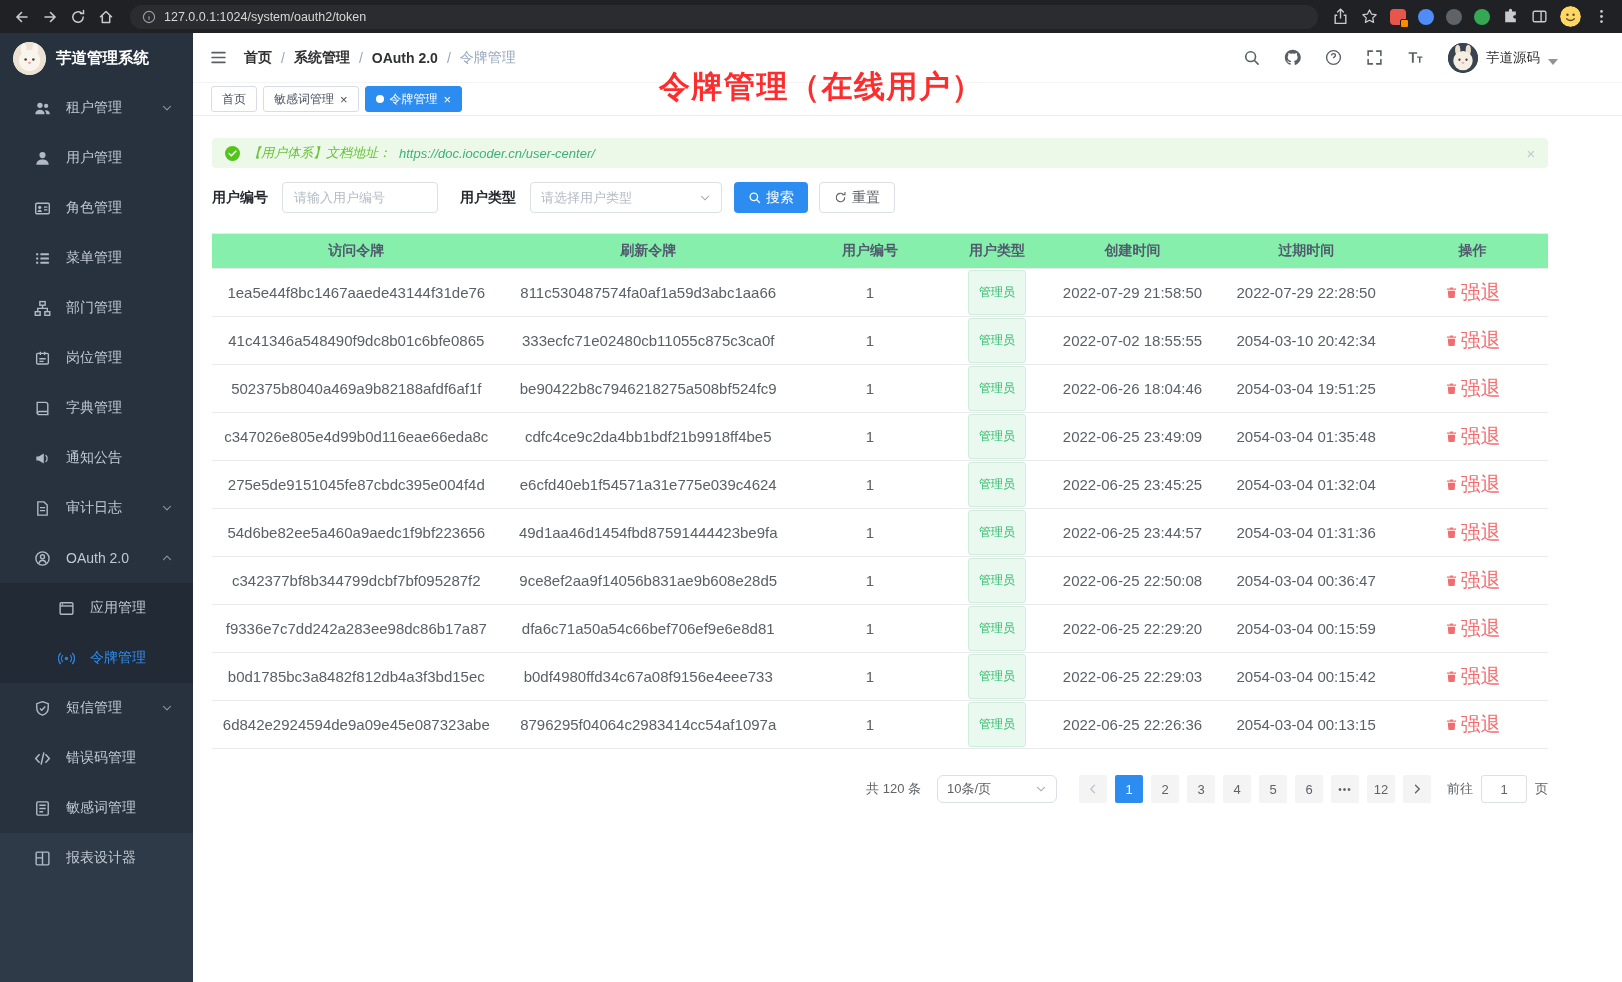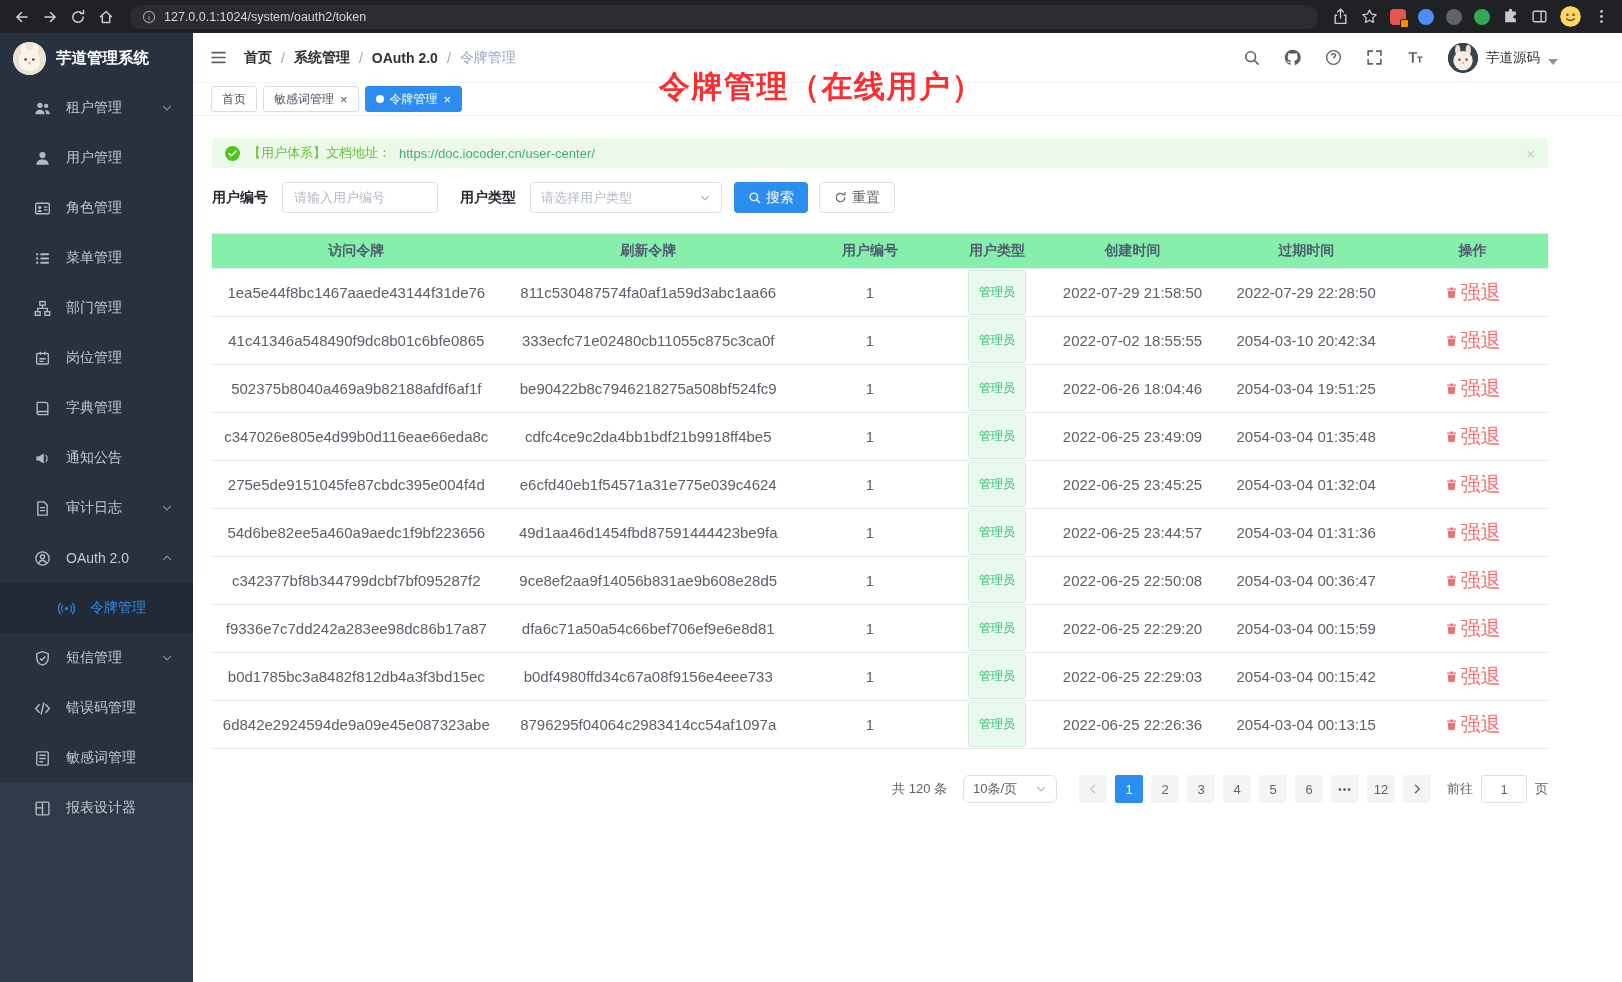--- a/index.html
+++ b/index.html
@@ -70,21 +70,21 @@
   
   .tabbar { height:33px; display:flex; align-items:center; gap:6px; padding:0 64px 0 18px; border-bottom:1px solid #ededf0; }
   .tab { height:26px; border:1px solid #d8dce5; border-radius:3px; background:#fff; color:#495060; font-size:12px; padding:0 10px; display:flex; align-items:center; gap:6px; cursor:pointer; }
   .tab.active { background:var(--accent,#2d8cf0); border-color:var(--accent,#2d8cf0); color:#fff; }
   .tab-dot { width:8px; height:8px; background:#fff; border-radius:50%; }
   .tab-close { font-size:13px; line-height:1; }
 
   
   .content { flex:1; padding:22px 74px 0 19px; min-width:0; }
 
-  .alert { height:30px; background:#edf9e8; border-radius:4px; display:flex; align-items:center; gap:8px; padding:0 13px; font-size:13px; color:var(--success,#67c23a); }
+  .alert { height:30px; background:#edf9e8; border-radius:4px; display:flex; align-items:center; gap:8px; padding:0 13px; font-size:13px; color:var(--success,#67c23a);font-style:italic; }
   .alert-icon { width:15px; height:15px; display:flex; flex-shrink:0; }
   .alert-icon svg { width:100%; height:100%; }
   .alert-link { color:#3eaf7c; text-decoration:none; cursor:pointer; }
   .alert-close { margin-left:auto; color:#bfc8cf; font-size:15px; cursor:pointer; }
 
   .filters { display:flex; align-items:center; margin-top:14px; }
   .f-label { font-weight:700; font-size:14px; color:#25292f; margin-right:14px; }
   .f-input { width:156px; height:31px; border:1px solid #dcdfe6; border-radius:4px; padding:0 11px; font-size:13px; color:#606266; outline:none; font-family:inherit; margin-right:22px; }
   .f-input::placeholder { color:#b4bac4; }
   .f-select { width:192px; height:31px; border:1px solid #dcdfe6; border-radius:4px; display:flex; align-items:center; justify-content:space-between; padding:0 10px; color:#b4bac4; font-size:13px; cursor:pointer; margin-right:12px; }
@@ -98,21 +98,21 @@
   .table { width:100%; border-collapse:collapse; table-layout:fixed; margin-top:20px; text-align:center; }
   .table th { height:35px; background:#86efac; color:#515a6e; font-size:14px; font-weight:600; border-top:1px solid #e8eaec; border-bottom:1px solid #e8eaec; }
   .table td { height:48px; border-bottom:1px solid #e8eaec; font-size:15px; color:#5a6068; overflow:hidden; white-space:nowrap; text-overflow:ellipsis; }
   .tag-success { display:inline-block; padding:13px 10px; font-size:12px; border-radius:3px; background:#e9f9ef; border:1px solid #cdeeda; color:#2ebd6b; }
   .kick-link { color:var(--danger,#f56c6c); display:inline-flex; align-items:center; gap:3px; cursor:pointer; font-size:20px; }
   .ticon { width:13px; height:13px; display:flex; }
   .ticon svg { width:100%; height:100%; }
 
   .pager { display:flex; align-items:center; justify-content:flex-end; margin-top:26px; font-size:13px; color:#606266; }
   .pg-total { margin-right:16px; }
-  .pg-size { width:94px; height:28px; border:1px solid #dcdfe6; border-radius:6px; display:flex; align-items:center; justify-content:space-between; padding:0 9px; margin-right:14px; cursor:pointer; color:#606266; }
+  .pg-size { width:120px; height:28px; border:1px solid #dcdfe6; border-radius:6px; display:flex; align-items:center; justify-content:space-between; padding:0 9px; margin-right:14px; cursor:pointer; color:#606266; }
   .pages { display:flex; align-items:center; }
   .page-btn { min-width:28px; height:28px; border-radius:2px; background:#f4f4f5; color:#606266; display:inline-flex; align-items:center; justify-content:center; margin-left:8px; cursor:pointer; font-weight:500; }
   .page-btn.active { background:var(--accent,#2d8cf0); color:#fff; }
   .page-btn.more { font-size:10px; letter-spacing:1px; }
   .page-btn.nav svg { width:12px; height:12px; }
   .page-btn.prev { color:#c0c4cc; }
   .pg-goto { margin-left:16px; }
   .goto-input { width:46px; height:28px; border:1px solid #dcdfe6; border-radius:3px; text-align:center; margin:0 8px; font-size:13px; color:#606266; outline:none; font-family:inherit; }
 
   .annotation { position:absolute; left:659px; top:66px; font-size:31px; font-weight:700; color:var(--annotation,#fe2c2c); letter-spacing:1.5px; z-index:50; white-space:nowrap;text-align:center; }
@@ -337,20 +337,32 @@
               </g>
             </svg>
           </span>
           <span class="mlabel">OAuth 2.0</span>
           <span class="marrow up">
             <svg viewBox="0 0 16 16" fill="currentColor" aria-hidden="true">
               <path d="M3.4 5.8L8 10.4l4.6-4.6" fill="none" stroke="currentColor" stroke-width="1.5" stroke-linecap="round" stroke-linejoin="round"></path>
             </svg>
           </span>
         </div>
+        <div class="menu-item sub">
+          <span class="micon">
+            <svg viewBox="0 0 16 16" fill="currentColor" aria-hidden="true">
+              <g fill="none" stroke="currentColor" stroke-width="1.3">
+                <rect x="2" y="2.6" width="12" height="10.8" rx="1"></rect>
+                <path d="M2 5.6h12"></path>
+              </g>
+              <circle cx="4.2" cy="4.1" r=".7"></circle>
+            </svg>
+          </span>
+          <span class="mlabel">应用管理</span>
+        </div>
         <div class="menu-item sub active">
           <span class="micon">
             <svg viewBox="0 0 16 16" fill="currentColor" aria-hidden="true">
               <g fill="none" stroke="currentColor" stroke-width="1.2">
                 <path d="M4.6 4.8a4.6 4.6 0 0 0 0 6.4M11.4 4.8a4.6 4.6 0 0 1 0 6.4M2.6 2.8a7.4 7.4 0 0 0 0 10.4M13.4 2.8a7.4 7.4 0 0 1 0 10.4"></path>
               </g>
               <circle cx="8" cy="8" r="1.6"></circle>
             </svg>
           </span>
           <span class="mlabel">令牌管理</span>

